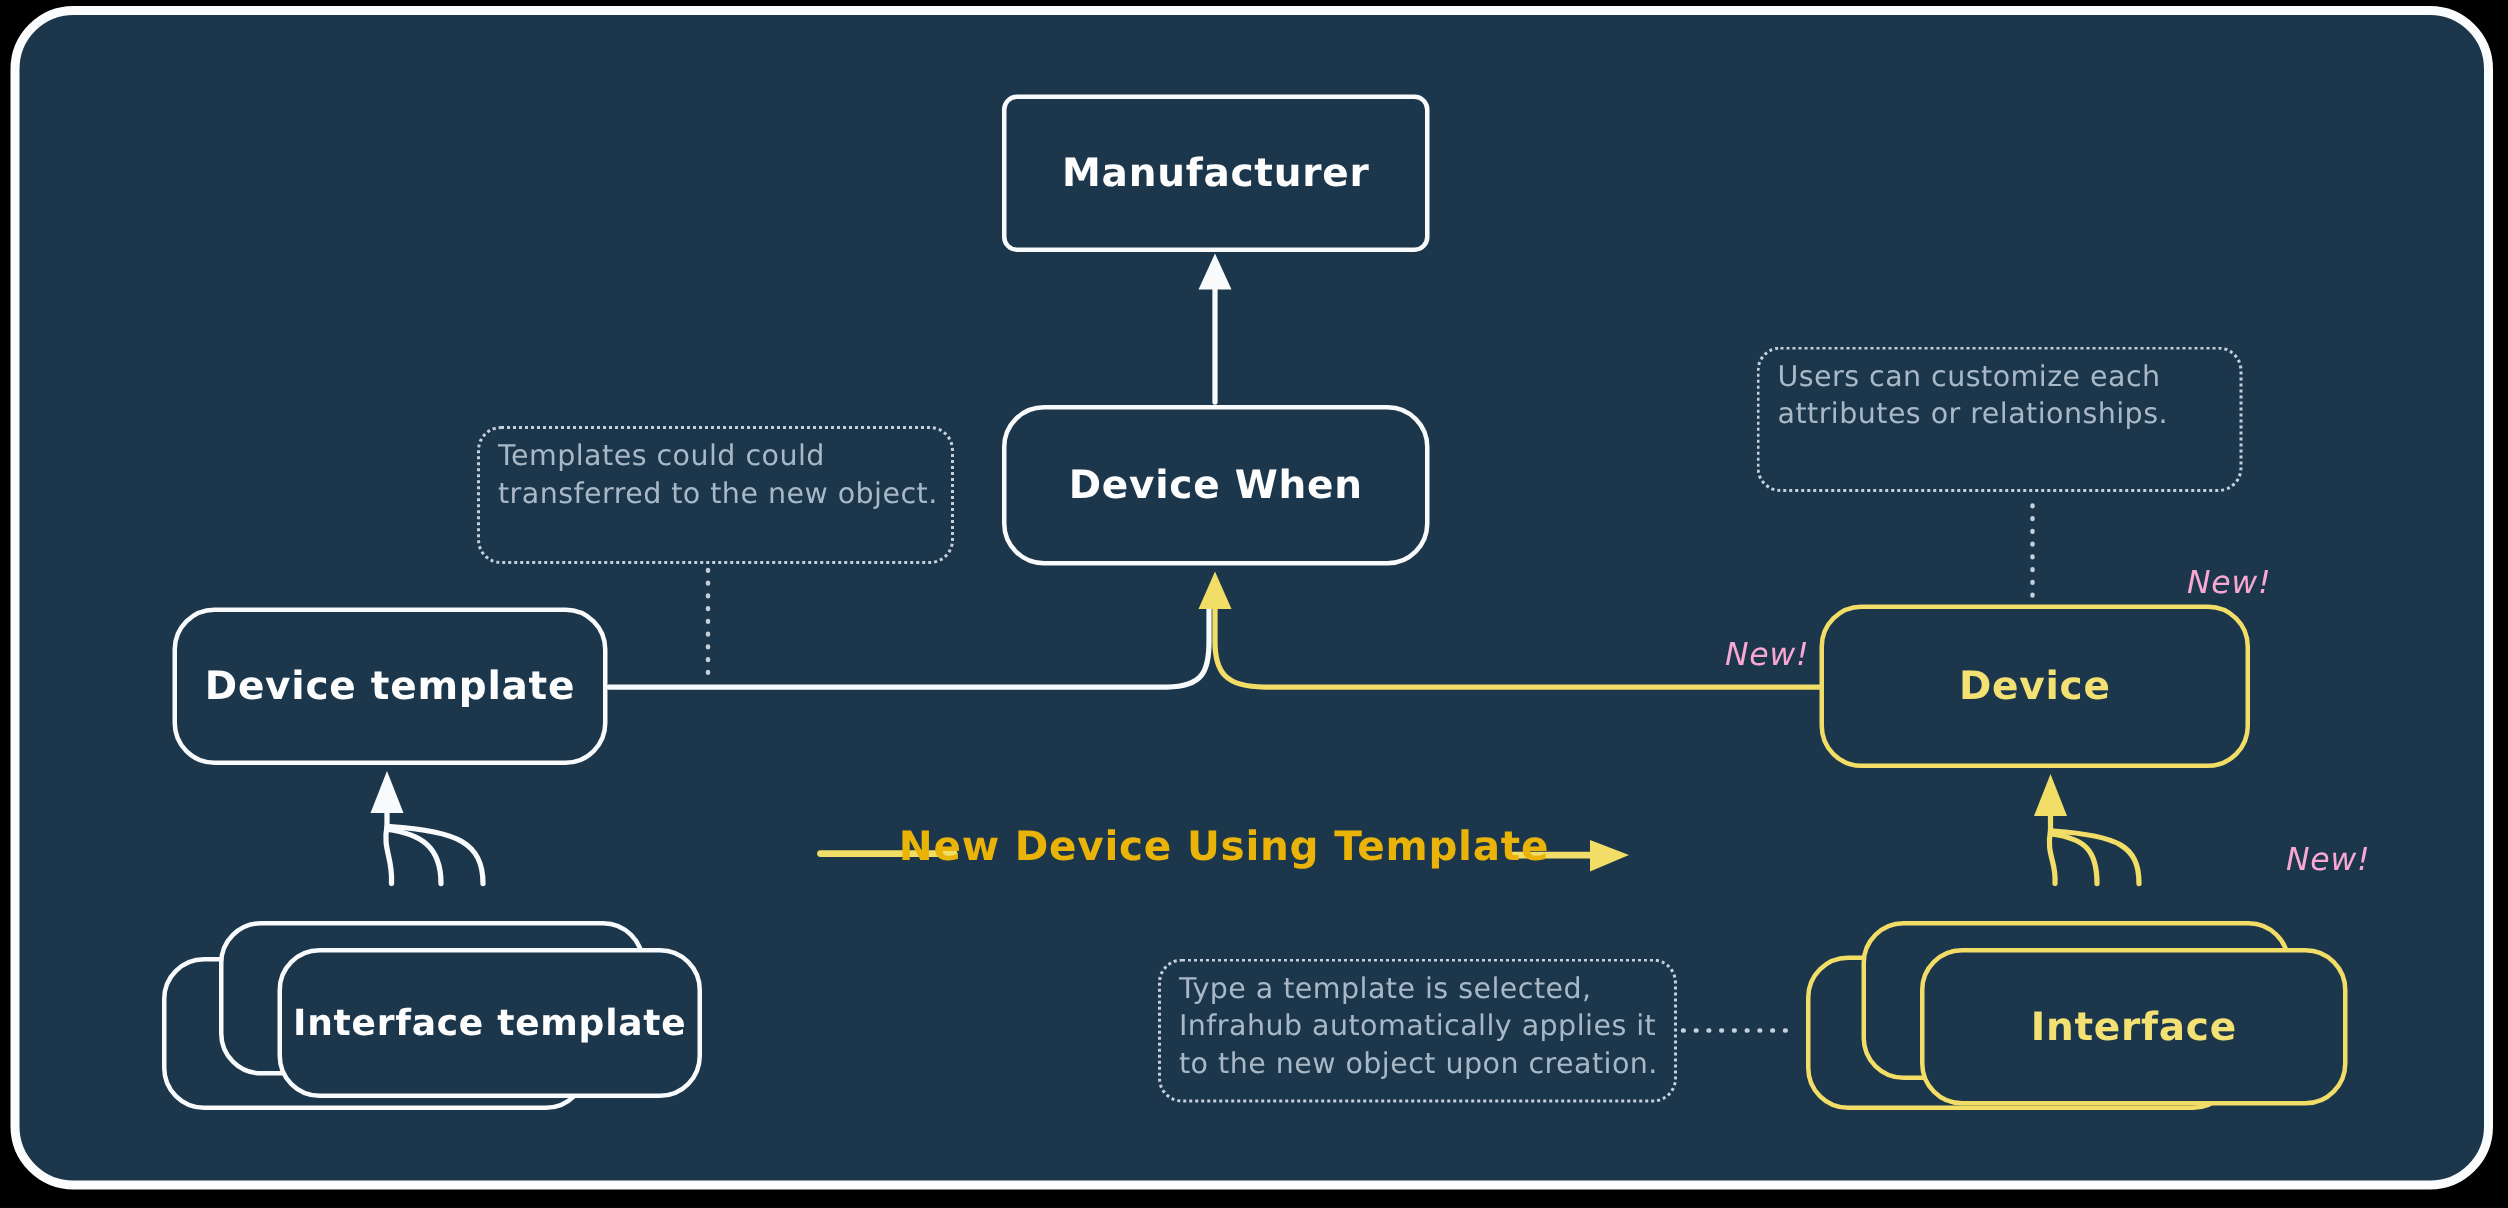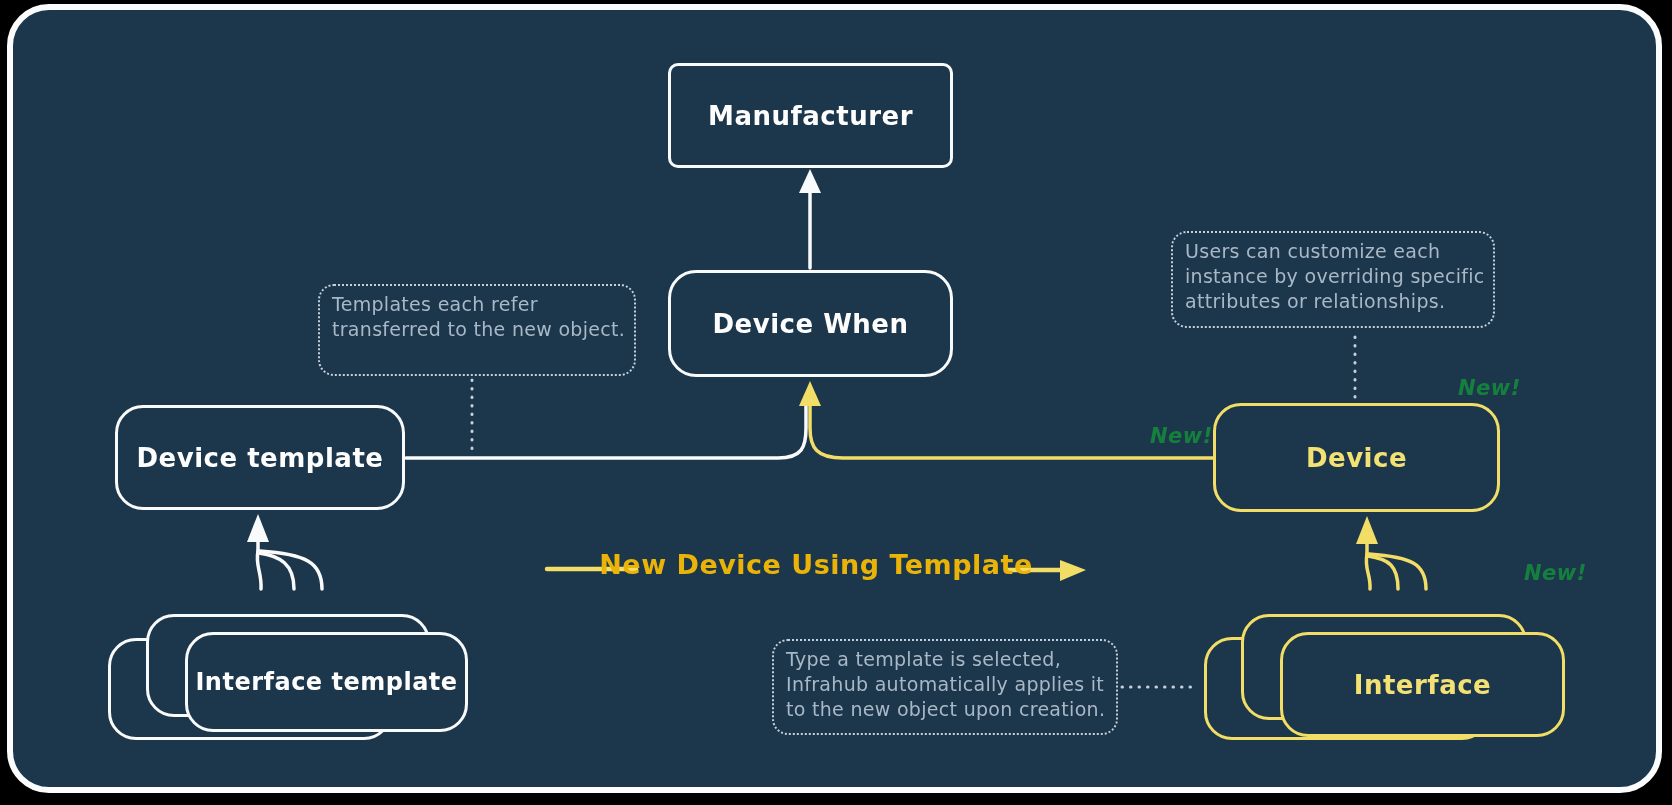--- a/index.html
+++ b/index.html
@@ -11,21 +11,21 @@
         background:#1c374c;display:flex;align-items:center;justify-content:center;
         font-size:26px;font-weight:bold;color:#fdfdfd;letter-spacing:.5px;}
   .node.yellow{border-color:#f2de66;color:#f3e173;}
   .node.back{z-index:1;}
   .node.mid{z-index:2;}
   .node.front{z-index:3;margin-top:44px;}
   .smalltext{font-size:24px;}
   .ann{position:absolute;box-sizing:border-box;border:2.5px dotted #c6d0da;border-radius:16px;
        color:#a9b8c6;font-size:19px;line-height:25px;padding:6px 12px;letter-spacing:.3px;z-index:4;}
   .ann span{display:block;white-space:nowrap;}
-  .new-badge{position:absolute;color:#15803d;font-size:21px;font-weight:bold;font-style:italic;
+  .new-badge{position:absolute;color:#f9a8d4;font-size:21px;font-weight:normal;font-style:italic;
              letter-spacing:.5px;z-index:5;}
   .flow-label{position:absolute;left:816px;top:549px;transform:translateX(-50%);
               color:#eab308;font-size:27px;font-weight:bold;white-space:nowrap;
               letter-spacing:.5px;z-index:5;}
   svg.connectors{position:absolute;left:0;top:0;z-index:4;pointer-events:none;}
 </style>
 </head>
 <body>
 
 <div class="canvas">
@@ -84,27 +84,26 @@
     <span>Interface template</span>
   </div>
 
   <div class="node yellow back" style="left:1204px;top:637px;width:286px;height:103px;"></div>
   <div class="node yellow mid" style="left:1241px;top:614px;width:286px;height:106px;"></div>
   <div class="node yellow front" style="left:1280px;top:588px;width:285px;height:105px;">
     <span>Interface</span>
   </div>
 
   <div class="ann" style="left:318px;top:284px;width:318px;height:92px;">
-    <span>Templates each refer</span>
+    <span>Templates could could</span>
     <span>transferred to the new object.</span>
   </div>
 
   <div class="ann" style="left:1171px;top:231px;width:324px;height:97px;">
     <span>Users can customize each</span>
-    <span>instance by overriding specific</span>
     <span>attributes or relationships.</span>
   </div>
 
   <div class="ann" style="left:772px;top:639px;width:346px;height:96px;">
     <span>Type a template is selected,</span>
     <span>Infrahub automatically applies it</span>
     <span>to the new object upon creation.</span>
   </div>
 
   <div class="new-badge" style="left:1150px;top:424px;">New!</div>

